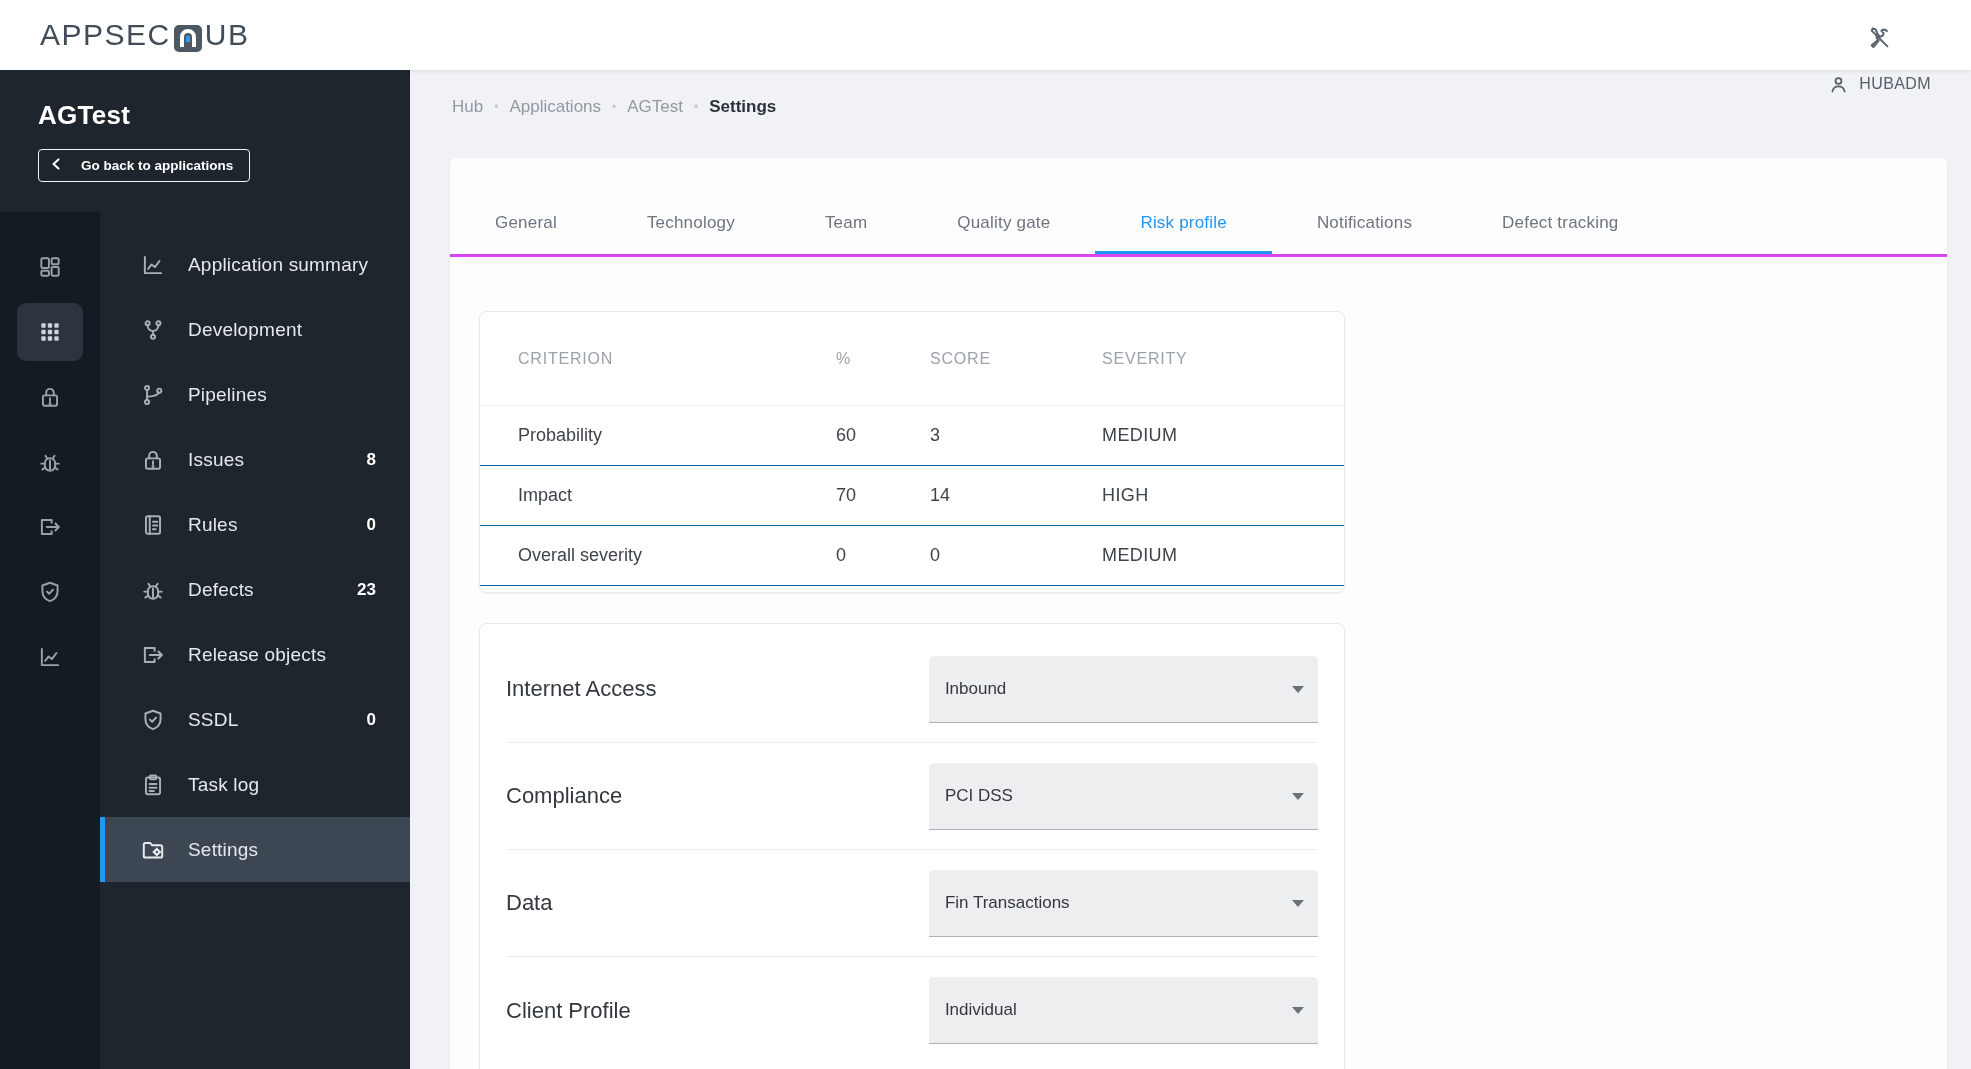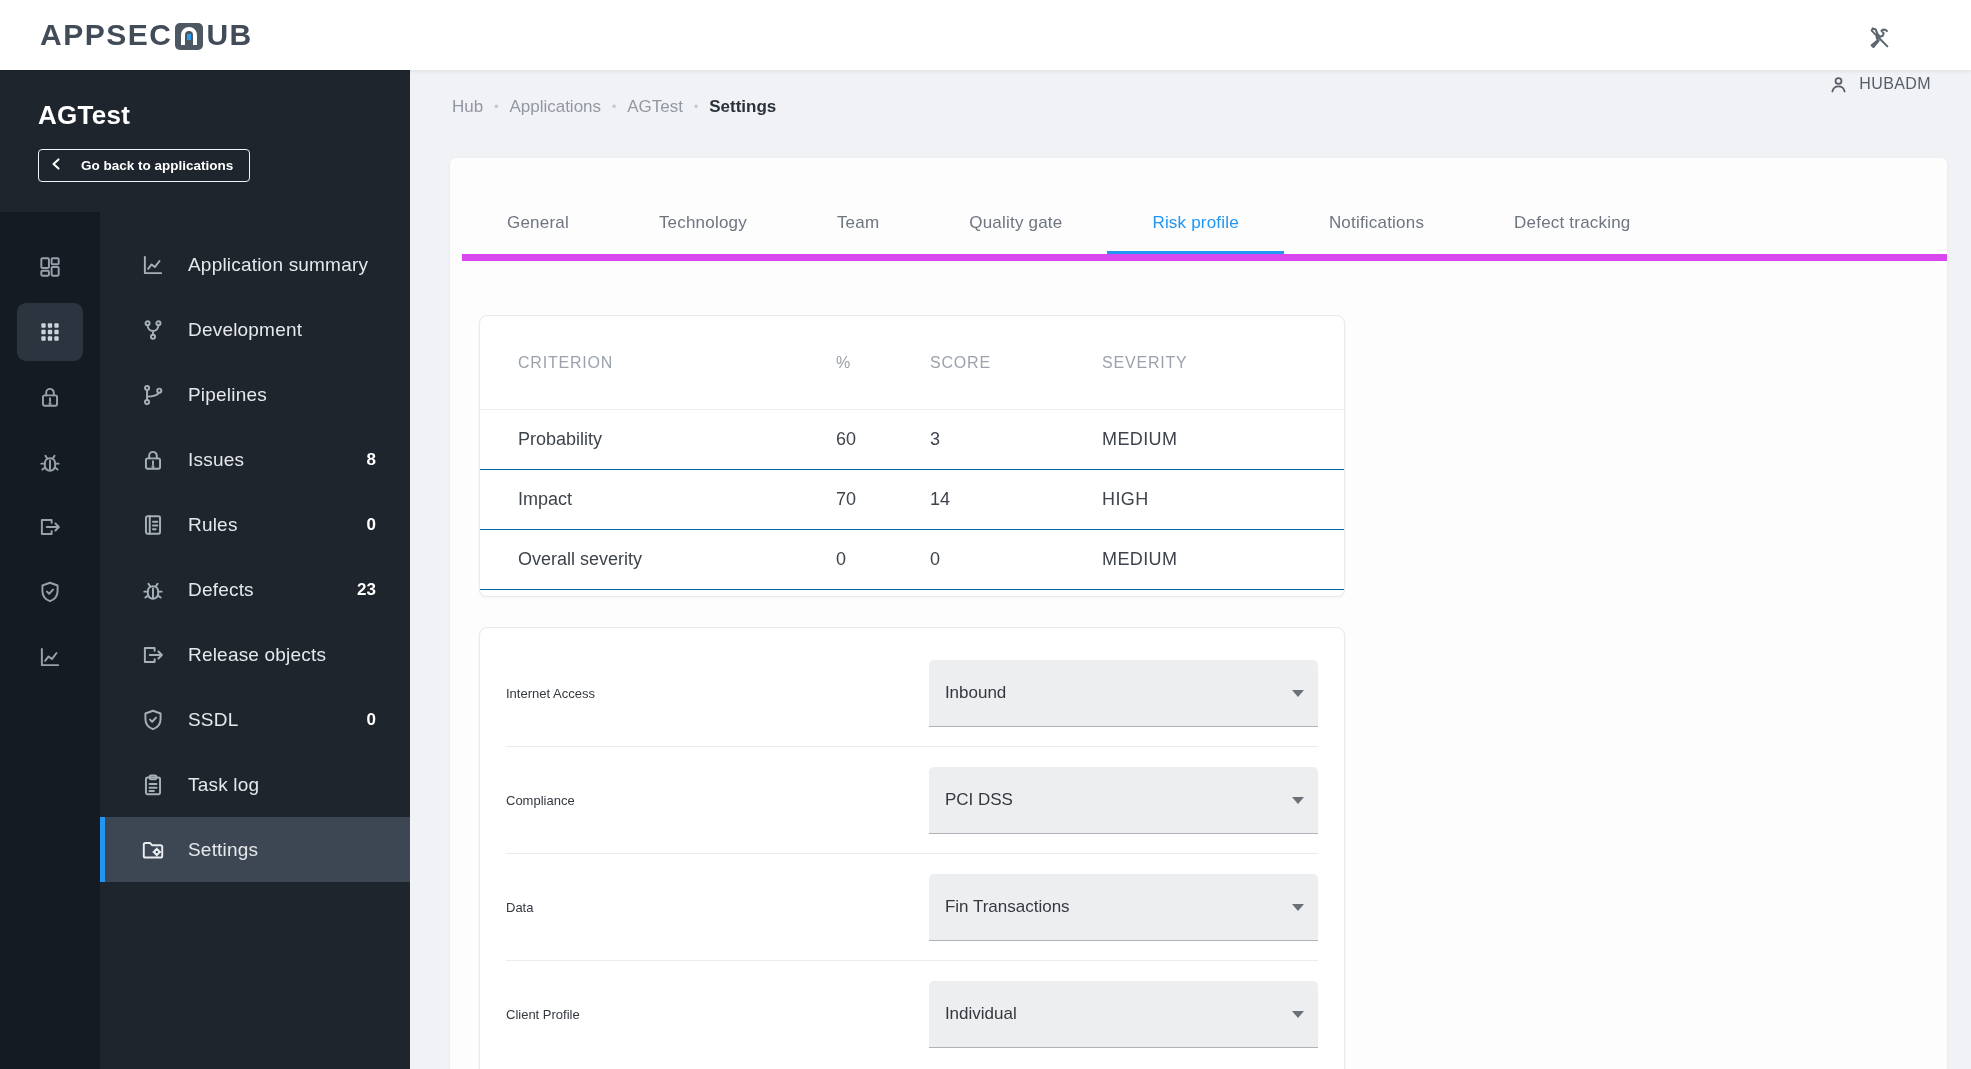--- a/index.html
+++ b/index.html
@@ -3,21 +3,21 @@
 <meta charset="utf-8">
 <style>
   * { margin:0; padding:0; box-sizing:border-box; }
   html,body { width:1971px; height:1069px; overflow:hidden; }
   body { background:#f1f2f5; font-family:"Liberation Sans", sans-serif; position:relative; }
   svg { display:block; }
 
   
   .header { position:absolute; top:0; left:0; right:0; height:70px; background:#fff;
     display:flex; align-items:center; padding:0 40px; box-shadow:0 1px 4px rgba(20,30,40,.10); z-index:30; }
-  .logo { display:flex; align-items:center; font-size:30px; font-weight:700; color:#414c58; letter-spacing:1.5px; }
+  .logo { display:flex; align-items:flex-end; font-size:30px; font-weight:400; color:#414c58; letter-spacing:1.5px; }
   .logo-glyph { margin:0 2px; transform:translateY(1px); }
   .header-right { margin-left:auto; display:flex; align-items:center; gap:22px; color:#5d656f;flex-direction:column; }
   .icon-btn { cursor:pointer; color:#5d656f; }
   .user-chip { display:flex; align-items:center; gap:10px; font-size:16px; color:#565e68; cursor:pointer; letter-spacing:.4px; }
 
   
   .sidebar { position:absolute; top:70px; left:0; bottom:0; width:410px; background:#1e252d; display:flex; flex-direction:column; z-index:20; }
   .app-block { padding:30px 30px 30px 38px; }
   .app-title { color:#fff; font-size:26px; font-weight:700; letter-spacing:.3px; }
   .back-btn { margin-top:18px; display:inline-flex; gap:20px; padding:8px 16px 8px 12px;
@@ -39,36 +39,36 @@
   
   .main { position:absolute; top:70px; left:410px; right:0; bottom:0; background:#f1f2f5; overflow:hidden; }
   .breadcrumb { padding:26px 0 0 42px; display:flex; align-items:center; gap:11px; font-size:17px; color:#9298a2; height:48px; }
   .crumb { cursor:pointer; }
   .crumb-sep { color:#c3c8cf; font-size:12px; }
   .crumb-current { color:#2b3139; font-weight:700; }
 
   .panel { margin:40px 24px 0 40px; background:#fdfdfe; border-radius:6px;
     box-shadow:0 1px 3px rgba(30,40,50,.07); padding-top:34px; height:1200px; }
 
-  .tabs { display:flex; border-bottom:7px solid #d946ef;margin-left:12px; }
+  .tabs { display:flex; border-bottom:3px solid #d946ef; }
   .tab { padding:0 45px; height:62px; line-height:62px; font-size:17px; color:#6e757f; cursor:pointer; letter-spacing:.2px; white-space:nowrap; }
   .tab.active { color:#2196f3; font-weight:500; box-shadow:inset 0 -3px 0 #2196f3; }
 
   .card { margin-left:29px; width:866px; background:#fff; border:1px solid #e7e9ec; border-radius:8px;
     box-shadow:0 1px 3px rgba(30,40,50,.05); }
   .table-card { margin-top:54px; padding-bottom:6px; }
   .t-head, .t-row { display:grid; grid-template-columns:318px 94px 172px 1fr; align-items:center; padding:0 38px; }
   .t-head { height:94px; color:#9ba2ab; font-size:16px; letter-spacing:.8px; border-bottom:1px solid #edeff2; }
   .t-row { height:60px; font-size:18px; color:#3e444c; border-bottom:1px solid #0369a1; }
   .sev { letter-spacing:.4px; }
 
   .form-card { margin-top:30px; padding:12px 26px 20px 26px; }
   .f-row { height:107px; display:flex; align-items:center; border-bottom:1px solid #e9ebee; }
   .f-row:last-child { border-bottom:none; }
-  .f-label { font-size:13px; color:#33383f; width:424px; }
+  .f-label { font-size:22px; color:#33383f; width:424px; }
   .select { width:390px; height:67px; background:#eceef0; border-radius:5px 5px 0 0;
     border-bottom:1px solid #aeb3b9; position:relative; display:flex; align-items:center;
     padding:0 40px 0 16px; cursor:pointer; }
   .sel-value { font-size:17px; color:#34393f; }
   .chev { position:absolute; right:14px; top:50%; margin-top:-3px; width:0; height:0;
     border-left:6px solid transparent; border-right:6px solid transparent; border-top:7px solid #6b7178; }
 </style>
 </head>
 <body>
 

